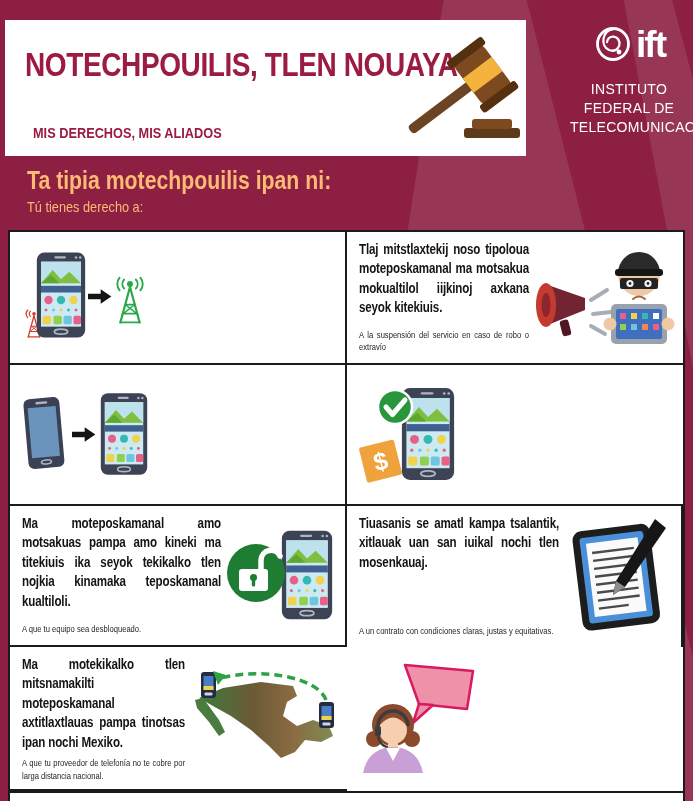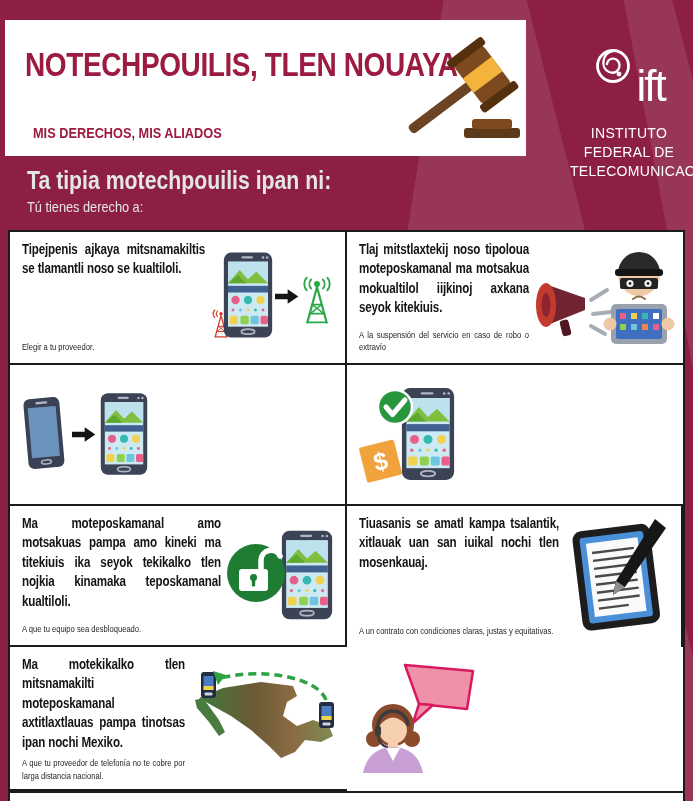--- a/index.html
+++ b/index.html
@@ -13,25 +13,25 @@
   .header-card{position:absolute;left:5px;top:20px;width:521px;height:136px;background:#ffffff;}
   .page-title{position:absolute;left:20px;top:26px;color:#9c1b41;font-weight:bold;font-size:33px;
     white-space:nowrap;transform:scaleX(0.85);transform-origin:left top;letter-spacing:-0.5px;}
   .tagline{position:absolute;left:28px;bottom:15px;color:#9c1b41;font-weight:bold;font-size:15px;
     white-space:nowrap;transform:scaleX(0.85);transform-origin:left bottom;}
   .gavel{position:absolute;right:2px;top:16px;}
 
   
   .ift{position:absolute;left:570px;top:24px;width:118px;color:#fff;text-align:center;}
   .brand-row{display:flex;align-items:center;justify-content:center;gap:3px;}
-  .brand{font-size:44px;font-weight:normal;letter-spacing:-2px;line-height:1;margin-top:40px;}
+  .brand{font-size:37px;font-weight:bold;letter-spacing:-2px;line-height:1;}
   .org{margin-top:16px;font-size:14px;font-weight:normal;letter-spacing:0.3px;line-height:1.35;}
 
   
-  .intro{position:absolute;left:27px;top:166px;color:#e5e5e5;}
+  .intro{position:absolute;left:27px;top:166px;color:#fdba74;}
   .intro-h{font-size:25px;font-weight:bold;transform:scaleX(0.85);transform-origin:left top;white-space:nowrap;}
   .intro-s{font-size:15px;margin-top:3px;transform:scaleX(0.85);transform-origin:left top;white-space:nowrap;}
 
   
   .grid{position:absolute;left:8px;top:230px;width:677px;box-sizing:border-box;
     border:2px solid #1b1b1b;background:#fff;display:grid;
     grid-template-columns:337px 1fr;grid-template-rows:133px 141px 141px 144px;}
   .cell{box-sizing:border-box;display:flex;gap:4px;padding:8px 8px 9px 12px;background:#fff;
     border:0 solid #1b1b1b;overflow:hidden;}
   .cell.br{border-right-width:2px;}
@@ -132,24 +132,20 @@
   </div>
 
   <div class="intro">
     <div class="intro-h">Ta tipia motechpouilis ipan ni:</div>
     <div class="intro-s">Tú tienes derecho a:</div>
   </div>
 
   <div class="grid">
 
     <div class="cell br bb">
-      <div class="txt">
-        <div class="nah condense">Tipejpenis ajkaya mitsnamakiltis se tlamantli noso se kualtiloli.</div>
-        <div class="esp condense">Elegir a tu proveedor.</div>
-      </div>
       <div class="icons">
         <svg width="128" height="96" viewBox="0 0 128 96">
           <use href="#sym-tower" x="0" y="60" width="24" height="30" style="color:#d63a2f"></use>
           <use href="#sym-phone" x="14" y="2" width="50" height="88"></use>
           <use href="#sym-arrow" x="66" y="38" width="24" height="19"></use>
           <use href="#sym-tower" x="88" y="20" width="40" height="64" style="color:#2aa84a"></use>
         </svg>
       </div>
     </div>
 

